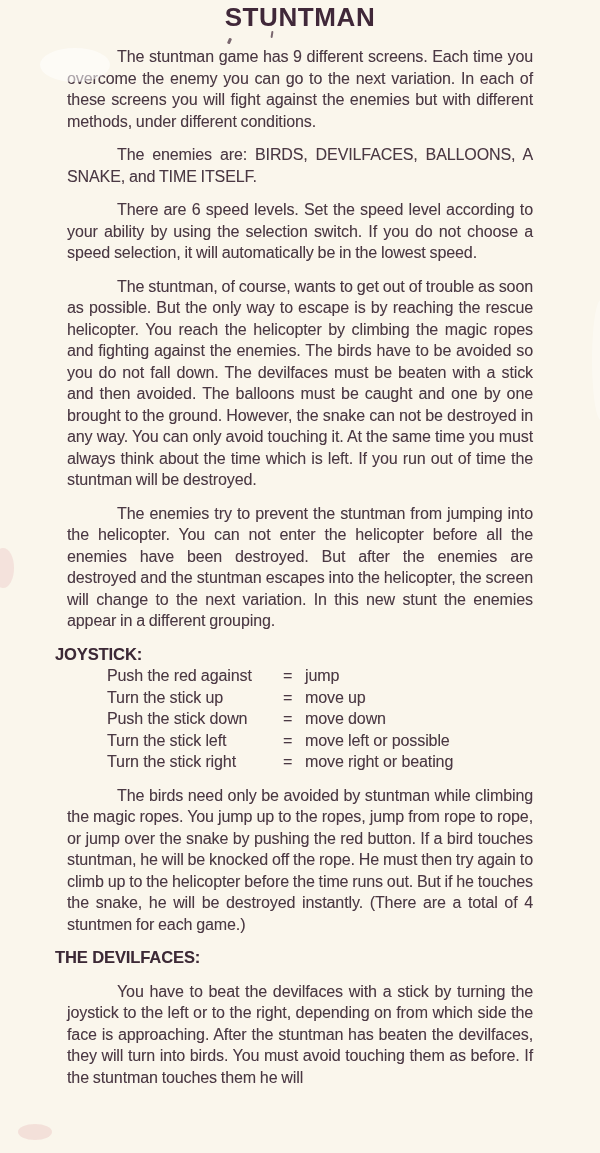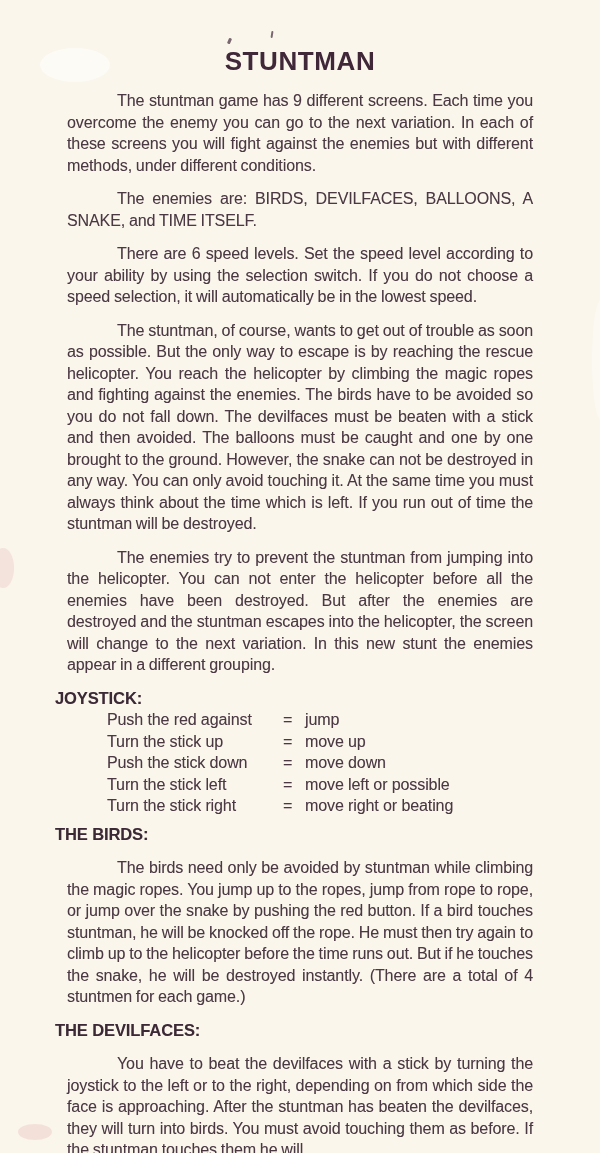--- a/index.html
+++ b/index.html
@@ -10,21 +10,20 @@
     margin: 0 auto;
     background: var(--paper, #faf6ec);
     overflow: hidden;
     font-family: "Liberation Sans", "DejaVu Sans", sans-serif;
     color: var(--ink, #4a3843);
     box-sizing: border-box;
     padding: 0 55px;
   }
   .page-title {
     margin: 0;
-    padding-top: 44px;
     height: 34px;
     line-height: 34px;
     text-align: center;
     font-size: 26px;
     font-weight: bold;
     letter-spacing: 0.6px;
     color: var(--title-ink, #402839);
   }
   .body-text {
     margin: 12px;
@@ -108,19 +107,18 @@
       <span class="ctl-action">Push the stick down</span><span class="ctl-eq">=</span><span class="ctl-result">move down</span>
     </div>
     <div class="ctl-row">
       <span class="ctl-action">Turn the stick left</span><span class="ctl-eq">=</span><span class="ctl-result">move left or possible</span>
     </div>
     <div class="ctl-row">
       <span class="ctl-action">Turn the stick right</span><span class="ctl-eq">=</span><span class="ctl-result">move right or beating</span>
     </div>
   </div>
 
-  <h2 class="section-heading">THE BIRDS:</h2>
   <p class="body-text">The birds need only be avoided by stuntman while climbing the magic ropes. You jump up to the ropes, jump from rope to rope, or jump over the snake by pushing the red button. If a bird touches stuntman, he will be knocked off the rope. He must then try again to climb up to the helicopter before the time runs out. But if he touches the snake, he will be destroyed instantly. (There are a total of 4 stuntmen for each game.)</p>
 
   <h2 class="section-heading">THE DEVILFACES:</h2>
   <p class="body-text">You have to beat the devilfaces with a stick by turning the joystick to the left or to the right, depending on from which side the face is approaching. After the stuntman has beaten the devilfaces, they will turn into birds. You must avoid touching them as before. If the stuntman touches them he will</p>
 
 </div>
 
 </body></html>

